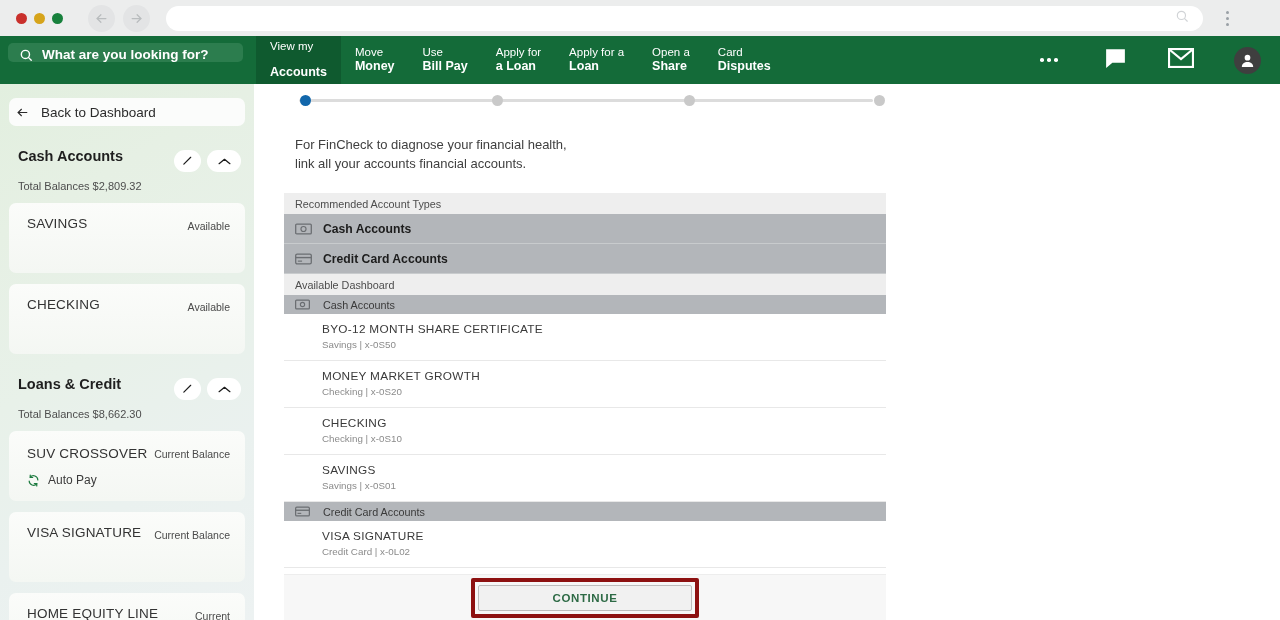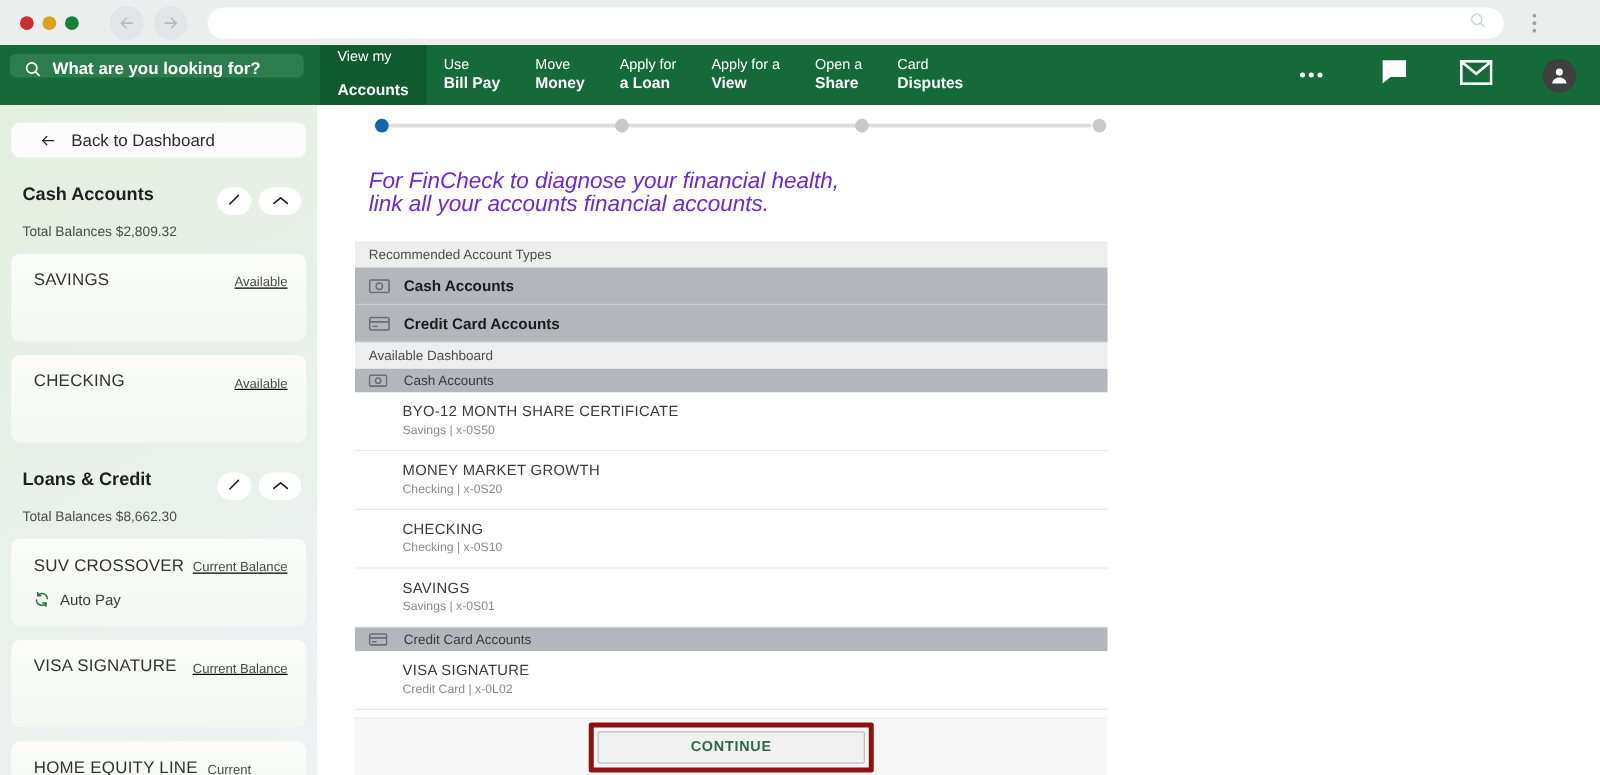--- a/index.html
+++ b/index.html
@@ -107,21 +107,21 @@
   
   .sidebar {
     position: absolute; top: 84px; left: 0;
     width: 254px; height: 536px;
     background: linear-gradient(150deg, #e2efdf 0%, #e6f0e4 22%, #e8f1e9 48%, #eaf1ef 72%, #edf2f2 100%);
     overflow: hidden;
   }
   .back-card {
     margin: 14px 9px 0 9px; height: 28px;
     background: #fbfcfb; border-radius: 7px;
-    display: flex; align-items: center; padding-left: 22px;
+    display: flex; align-items: center; padding-left: 6px;
     cursor: pointer;
   }
   .back-card .arrow { margin-right: 11px; display:flex; }
   .back-card .txt { font-size: 13.5px; color: #2b2b2b; }
 
   .group-head {
     margin: 22px 13px 0 18px;
     display: flex; align-items: flex-start; justify-content: space-between;
   }
   .group-title { font-size: 14.5px; font-weight: bold; color: #1f1f1f; }
@@ -136,21 +136,21 @@
   .gbtn.chev { width: 34px; }
 
   .acct-card {
     margin: 11px 9px 0 9px; min-height: 70px;
     background: linear-gradient(180deg, #fbfcfa 0%, #f4f7f3 100%);
     border-radius: 7px; padding: 13px 15px 0 18px;
     display: flex; justify-content: space-between;
     cursor: pointer;
   }
   .acct-name { font-size: 13.5px; color: #333; letter-spacing: .2px; }
-  .acct-right { text-align: left; text-decoration: underline; }
+  .acct-right { text-align: right; }
   .acct-label { font-size: 10.5px; color: #4a4a4a; }
   .blur-amt {
     margin-top: 5px; height: 13px; width: 64px; margin-left: auto;
     background: linear-gradient(90deg, #b9bcba, #cfd2d0, #b9bcba);
     filter: blur(3.2px); border-radius: 2px;
   }
   .blur-amt.wide { width: 90px; }
   .blur-amt.sub { width: 78px; height: 11px; margin-top: 4px; }
   .autopay { display: flex; align-items: flex-start; margin-top: 11px; }
   .autopay .txt { font-size: 12px; color: #3b3b3b; margin-left: 8px; }
@@ -175,21 +175,21 @@
   }
   .step-dot {
     position: absolute; top: 3px;
     width: 11px; height: 11px; border-radius: 50%;
     background: #c9c9c9; cursor: pointer;
   }
   .step-dot.active { background: #1267ab; }
 
   .intro {
     padding: 25px 14px 0 11px;
-    font-size: 18px; line-height: 19px; color: #6d28d9; font-style: italic;
+    font-size: 13px; line-height: 19px; color: #404040;
   }
 
   .section-label {
     background: #eeeeee; height: 21px;
     display: flex; align-items: center; padding-left: 11px;
     font-size: 10.8px; color: #4d4d4d;
   }
   .type-row {
     background: #b3b6ba; height: 30px;
     display: flex; align-items: center; padding-left: 11px;
@@ -281,34 +281,34 @@
     <input class="search-input" type="text" placeholder="What are you looking for?" style="">
   </div>
 </div>
 
 <div class="nav-tabs">
   <div class="nav-tab active">
     <span class="l1">View my</span>
     <span class="l2">Accounts</span>
   </div>
   <div class="nav-tab">
+    <span class="l1">Move</span>
+    <span class="l2">Money</span>
+  </div>
+  <div class="nav-tab">
     <span class="l1">Use</span>
     <span class="l2">Bill Pay</span>
-  </div>
-  <div class="nav-tab">
-    <span class="l1">Move</span>
-    <span class="l2">Money</span>
   </div>
   <div class="nav-tab">
     <span class="l1">Apply for</span>
     <span class="l2">a Loan</span>
   </div>
   <div class="nav-tab">
     <span class="l1">Apply for a</span>
-    <span class="l2">View</span>
+    <span class="l2">Loan</span>
   </div>
   <div class="nav-tab">
     <span class="l1">Open a</span>
     <span class="l2">Share</span>
   </div>
   <div class="nav-tab">
     <span class="l1">Card</span>
     <span class="l2">Disputes</span>
   </div>
 </div>

